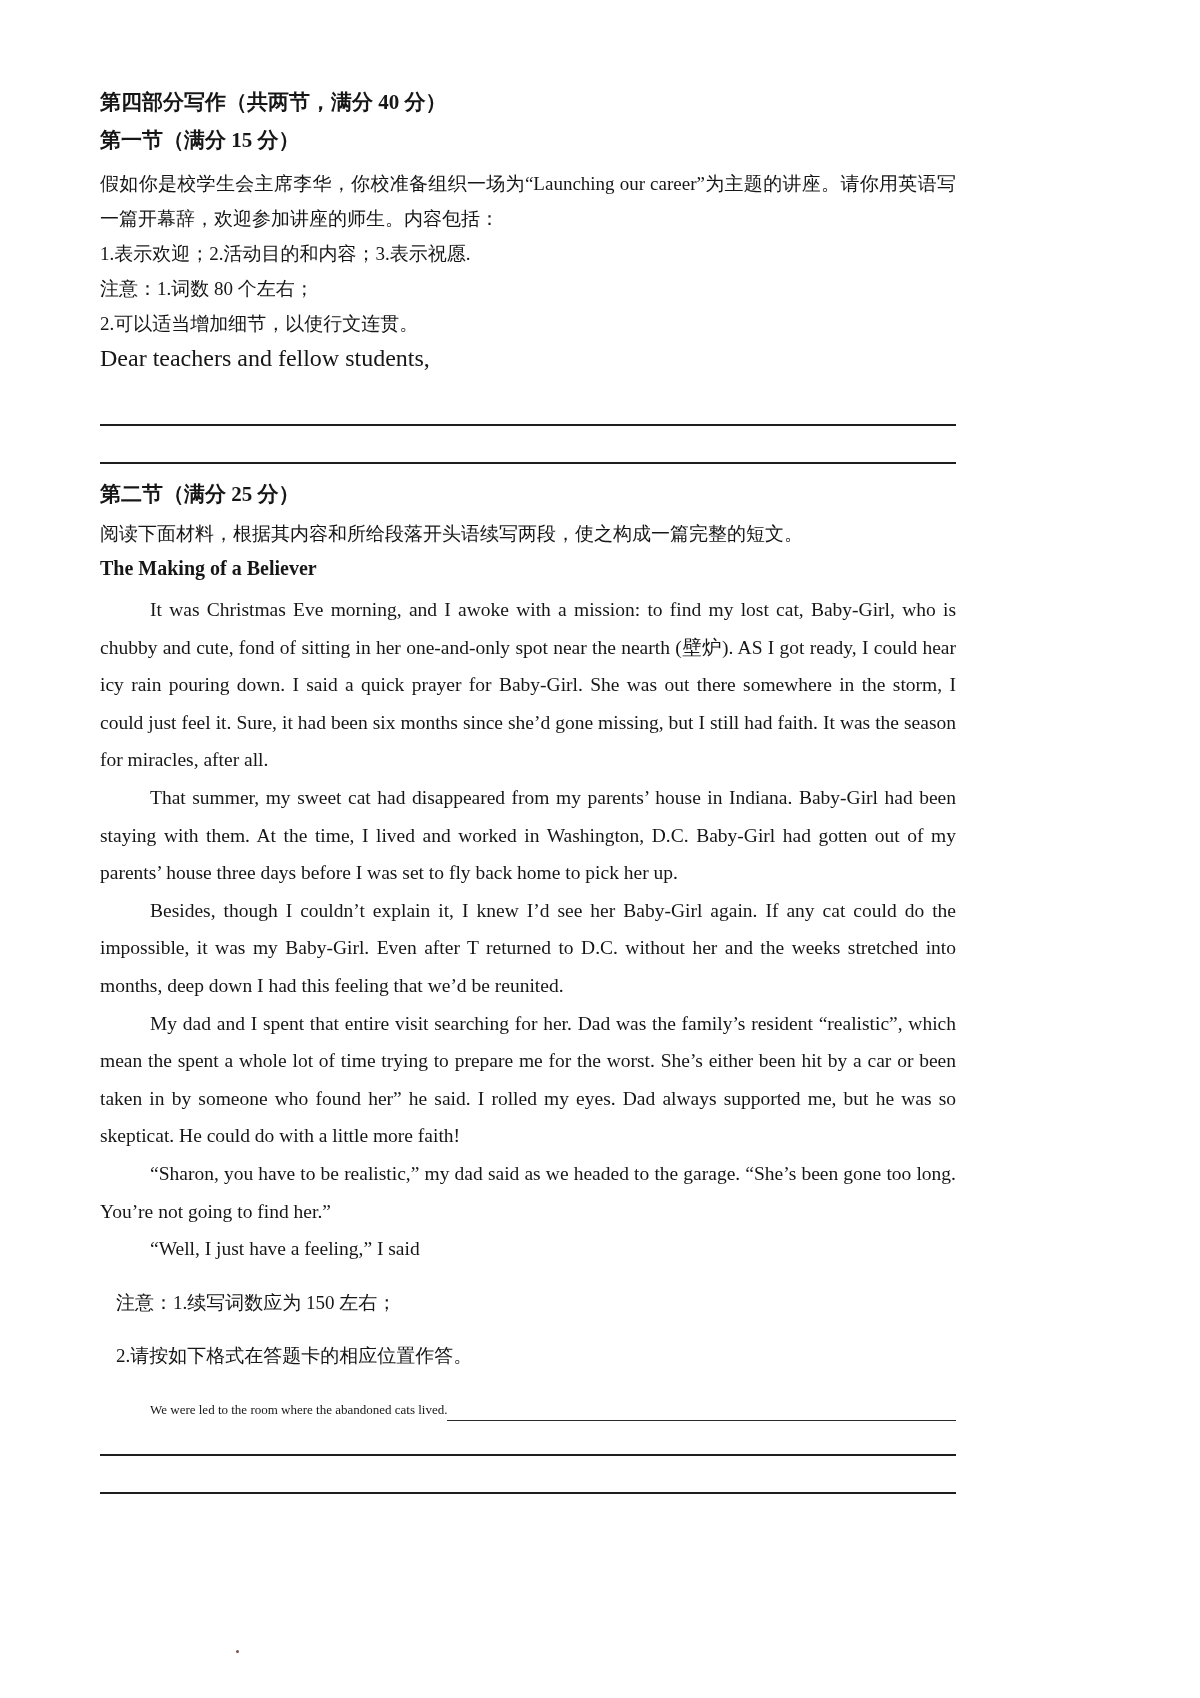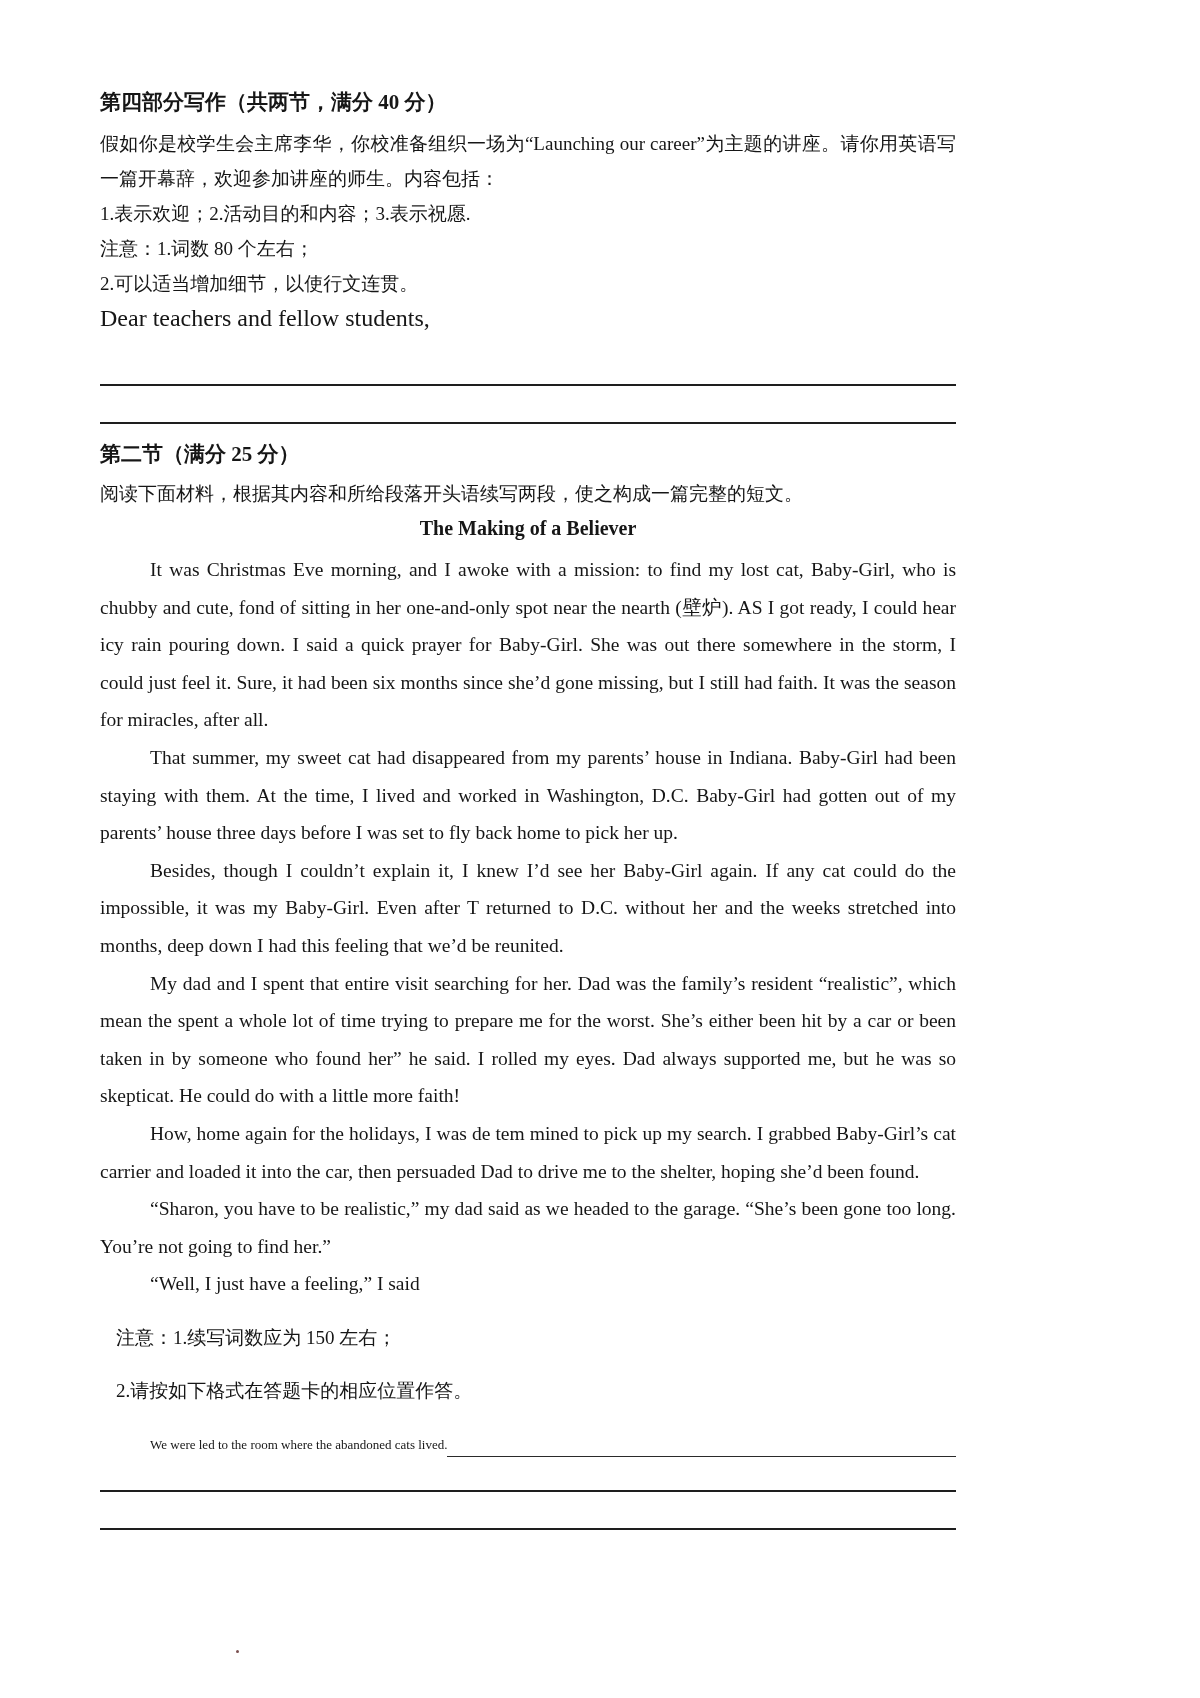--- a/index.html
+++ b/index.html
@@ -24,21 +24,21 @@
     font-size:19px; line-height:35px; margin:0; text-align:justify;
   }
   .en-salutation {
     font-size:24px; line-height:35px; margin:0;
   }
   .write-line { height:0; border-bottom:2px solid #1e1e1e; }
   .wl-1 { margin-top:48px; }
   .wl-2 { margin-top:36px; }
   .sec2-head { margin-top:16px; margin-bottom:8px; }
   .story-title {
-    text-align:center; font-weight:bold; font-size:20px; line-height:30px;
+    text-align:left; font-weight:bold; font-size:20px; line-height:30px;
     margin:2px 0 8px 0;
   }
   .body-p {
     font-size:19.5px; line-height:37.6px; margin:0;
     text-align:justify; text-indent:50px;
   }
   .note {
     font-size:19px; line-height:37.6px; margin:16px;
   }
   .opener-row { display:flex; }
@@ -57,41 +57,41 @@
     width:3px; height:3px; background:#7a5050; border-radius:50%;
   }
 </style>
 </head>
 <body>
 
 <div class="page">
 
   <h1 class="h-main">第四部分写作（共两节，满分 40 分）</h1>
 
+  <h2 class="h-sub">第一节（满分 15 分）</h2>
 
   <p class="cn">假如你是校学生会主席李华，你校准备组织一场为“Launching our career”为主题的讲座。请你用英语写一篇开幕辞，欢迎参加讲座的师生。内容包括：</p>
   <p class="cn">1.表示欢迎；2.活动目的和内容；3.表示祝愿.</p>
   <p class="cn">注意：1.词数 80 个左右；</p>
   <p class="cn">2.可以适当增加细节，以使行文连贯。</p>
   <p class="en-salutation">Dear teachers and fellow students,</p>
 
   <div class="write-line wl-1"></div>
   <div class="write-line wl-2"></div>
 
   <h2 class="h-sub sec2-head">第二节（满分 25 分）</h2>
 
   <p class="cn">阅读下面材料，根据其内容和所给段落开头语续写两段，使之构成一篇完整的短文。</p>
 
   <div class="story-title">The Making of a Believer</div>
 
   <p class="body-p">It was Christmas Eve morning, and I awoke with a mission: to find my lost cat, Baby-Girl, who is chubby and cute, fond of sitting in her one-and-only spot near the nearth (壁炉). AS I got ready, I could hear icy rain pouring down. I said a quick prayer for Baby-Girl. She was out there somewhere in the storm, I could just feel it. Sure, it had been six months since she’d gone missing, but I still had faith. It was the season for miracles, after all.</p>
   <p class="body-p">That summer, my sweet cat had disappeared from my parents’ house in Indiana. Baby-Girl had been staying with them. At the time, I lived and worked in Washington, D.C. Baby-Girl had gotten out of my parents’ house three days before I was set to fly back home to pick her up.</p>
   <p class="body-p">Besides, though I couldn’t explain it, I knew I’d see her Baby-Girl again. If any cat could do the impossible, it was my Baby-Girl. Even after T returned to D.C. without her and the weeks stretched into months, deep down I had this feeling that we’d be reunited.</p>
   <p class="body-p">My dad and I spent that entire visit searching for her. Dad was the family’s resident “realistic”, which mean the spent a whole lot of time trying to prepare me for the worst. She’s either been hit by a car or been taken in by someone who found her” he said. I rolled my eyes. Dad always supported me, but he was so skepticat. He could do with a little more faith!</p>
-  <p class="body-p">How, home again for the holidays, I was de tem mined to pick up my search. I grabbed Baby-Girl’s cat carrier and loaded it into the car, then persuaded Dad to drive me to the shelter, hoping she’d been found.</p>
   <p class="body-p">“Sharon, you have to be realistic,” my dad said as we headed to the garage. “She’s been gone too long. You’re not going to find her.”</p>
   <p class="body-p">“Well, I just have a feeling,” I said</p>
 
   <p class="note">注意：1.续写词数应为 150 左右；</p>
   <p class="note">2.请按如下格式在答题卡的相应位置作答。</p>
 
   <div class="opener-row">
     <span class="opener-text">We were led to the room where the abandoned cats lived.</span>
     <span class="opener-line"></span>
   </div>

